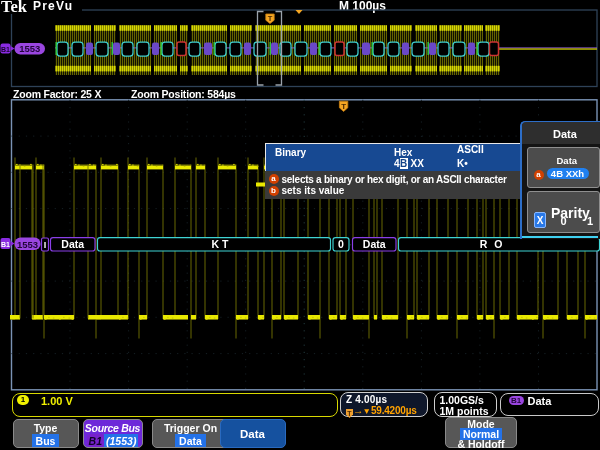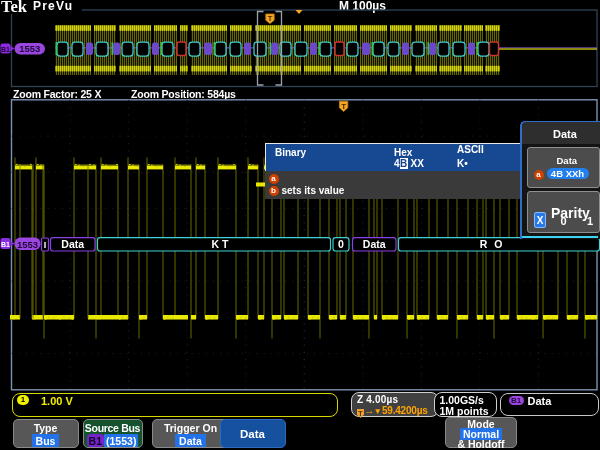--- a/index.html
+++ b/index.html
@@ -503,20 +503,21 @@
 
 <div class="ab" style="left:265px;top:143px;width:255.5px;height:44px;background:#174992;border:1px solid #e8e8e8;">
   <div class="ab txt" style="left:9px;top:2.5px;font-size:10px">Binary</div>
   <div class="ab txt" style="left:128px;top:2.5px;font-size:10px">Hex</div>
   <div class="ab txt" style="left:191px;top:0;font-size:10px">ASCII</div>
   <div class="ab txt" style="left:128px;top:13.5px;font-size:10px">4<span style="background:#fff;color:#154489;padding:0 0.5px">B</span> XX</div>
   <div class="ab txt" style="left:191px;top:13.5px;font-size:10px">K•</div>
 </div>
 <div class="ab" style="left:265px;top:171px;width:258px;height:27.5px;background:#3a3a3a;">
   <div class="ab" style="left:3.5px;top:3px;width:10px;height:10px;border-radius:50%;background:#d04000;color:#fff;font-size:8px;text-align:center;line-height:10.5px">a</div>
+  <div class="ab txt" style="left:16.5px;top:2.5px;font-size:10px;letter-spacing:-0.26px">selects a binary or hex digit, or an ASCII character</div>
   <div class="ab" style="left:3.5px;top:14.5px;width:10px;height:10px;border-radius:50%;background:#d04000;color:#fff;font-size:8px;text-align:center;line-height:10.5px">b</div>
   <div class="ab txt" style="left:16.5px;top:14px;font-size:10px">sets its value</div>
 </div>
 
 <div class="ab" style="left:519.5px;top:121px;width:80.5px;height:117.8px;background:#141414;border-left:2.2px solid #2d6ec8;border-top:2.2px solid #2d6ec8;border-radius:5px 0 0 0;"></div>
 <div class="ab" style="left:521.5px;top:236.3px;width:76px;height:2.2px;background:#3fd0f0;"></div>
 <div class="ab" style="left:522px;top:121.5px;width:78px;height:22px;background:#2e2e2e;border-radius:4px 0 0 0;">
   <div class="ab txt" style="left:31px;top:6.5px;font-size:11px">Data</div>
 </div>
 <div class="ab" style="left:527px;top:147px;width:73px;height:40.5px;background:#4c4c4c;border:1px solid #8f8f8f;border-radius:3px;">
@@ -528,39 +529,39 @@
   <div class="ab txt" style="left:23px;top:13px;font-size:14px">Parity</div>
   <div class="ab" style="left:6px;top:20px;width:12px;height:16.5px;background:#2979e8;border:1px solid #8ab8ff;border-radius:2px;color:#fff;font-size:10px;text-align:center;line-height:16px">X</div>
   <div class="ab txt" style="left:32.5px;top:23px;font-size:11px">0</div>
   <div class="ab txt" style="left:59px;top:23px;font-size:11px">1</div>
 </div>
 
 <div class="ab" style="left:12px;top:392.5px;width:325.5px;height:24px;border:1.6px solid #d8d800;border-radius:8px;background:#000;">
   <div class="ab" style="left:4px;top:1.5px;width:12px;height:9.5px;background:#f0f000;border-radius:5px;color:#000;font-size:8px;text-align:center;line-height:10px">1</div>
   <div class="ab" style="left:28px;top:1px;font-size:11px;color:#f0f000;white-space:nowrap">1.00 V</div>
 </div>
-<div class="ab" style="left:340px;top:392px;width:87.5px;height:24.5px;border:1.6px solid #cfcfcf;border-radius:8px;background:#404040;margin-left:11px;">
+<div class="ab" style="left:340px;top:392px;width:87.5px;height:24.5px;border:1.6px solid #cfcfcf;border-radius:8px;background:#0f172a;">
   <div class="ab txt" style="left:5px;top:1px;font-size:10px;letter-spacing:0.2px">Z 4.00µs</div>
   <div class="ab" style="left:5px;top:11px;height:11px;color:#ffa200;font-size:10px;white-space:nowrap">
     <span style="display:inline-block;width:7px;height:9.5px;background:#f0a030;color:#4a2800;font-size:7px;font-weight:bold;text-align:center;line-height:9px;vertical-align:-1.5px;clip-path:polygon(0 0,100% 0,100% 62%,50% 100%,0 62%)">T</span><span style="font-size:10.5px;letter-spacing:-1px;vertical-align:0px">→</span><span style="font-size:8.5px;vertical-align:0.5px">▼</span><span style="letter-spacing:-0.2px">59.4200µs</span></div>
 </div>
 <div class="ab" style="left:433.5px;top:392px;width:63px;height:24.5px;border:1.6px solid #cfcfcf;border-radius:8px;background:#000;text-align:right;">
   <div class="ab txt" style="left:5px;top:1px;font-size:10.5px">1.00GS/s</div>
   <div class="ab txt" style="left:5px;top:11.5px;font-size:10.5px">1M points</div>
 </div>
 <div class="ab" style="left:499.5px;top:392.5px;width:99px;height:23px;border:1.6px solid #c8c8c8;border-radius:8px;background:#000;">
   <div class="ab" style="left:8px;top:2px;width:15px;height:9.5px;background:#9a46e0;border-radius:5px;color:#22063a;font-size:8px;text-align:center;line-height:10px">B1</div>
   <div class="ab txt" style="left:27px;top:1.5px;font-size:11px">Data</div>
 </div>
 
 <div class="ab" style="left:12.5px;top:418.5px;width:66px;height:29.5px;background:#575757;border:1.5px solid #8a8a8a;border-radius:5px;text-align:center;">
   <div class="txt" style="font-size:10.5px;line-height:11px;margin-top:3.5px">Type</div>
   <div style="font-size:10.5px;line-height:11px;margin-top:1px"><span style="background:#2472e8;color:#fff;padding:0.5px 4px">Bus</span></div>
 </div>
-<div class="ab" style="left:82.5px;top:418.5px;width:60px;height:29.5px;background:#14532d;border:1.5px solid #8a8a8a;border-radius:5px;text-align:center;">
+<div class="ab" style="left:82.5px;top:418.5px;width:60px;height:29.5px;background:#6d28d9;border:1.5px solid #8a8a8a;border-radius:5px;text-align:center;font-style:italic;">
   <div class="txt" style="font-size:10.5px;line-height:11px;margin-top:3.5px;letter-spacing:-0.3px">Source Bus</div>
   <div style="font-size:10.5px;line-height:11px;margin-top:1px;white-space:nowrap"><span style="background:#7722cc;color:#10032a;padding:0.5px 2px;border-radius:4px">B1</span><span style="background:#2472e8;color:#fff;padding:0.5px 2px">(1553)</span></div>
 </div>
 <div class="ab" style="left:151.5px;top:418.5px;width:78px;height:29.5px;background:#575757;border:1.5px solid #8a8a8a;border-radius:5px;text-align:center;">
   <div class="txt" style="font-size:10.5px;line-height:11px;margin-top:3.5px">Trigger On</div>
   <div style="font-size:10.5px;line-height:11px;margin-top:1px"><span style="background:#2472e8;color:#fff;padding:0.5px 4px">Data</span></div>
 </div>
 <div class="ab" style="left:219.5px;top:418.5px;width:66px;height:29.5px;background:#15519f;border:1.5px solid #2a6abf;border-radius:5px;text-align:center;">
   <div class="txt" style="font-size:11.5px;margin-top:8px">Data</div>
 </div>

